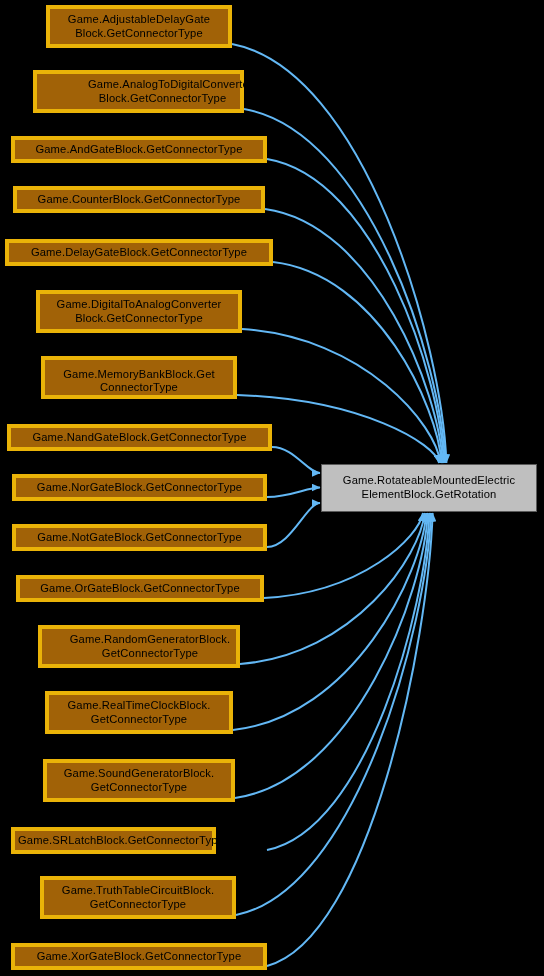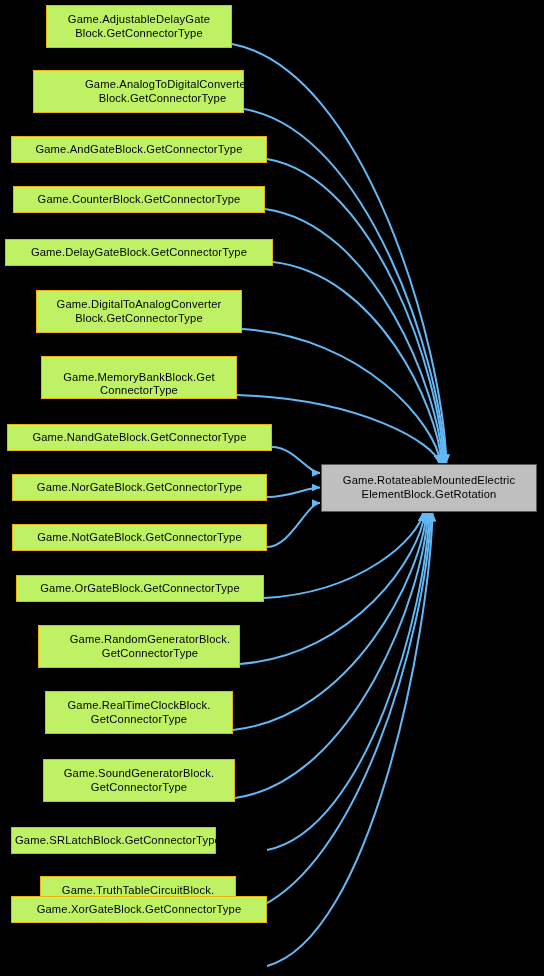--- a/index.html
+++ b/index.html
@@ -18,22 +18,22 @@
   #edges {
     position: absolute;
     left: 0;
     top: 0;
     width: 544px;
     height: 976px;
   }
   .node {
     position: absolute;
     box-sizing: border-box;
-    background: #bef264;
-    border: 1px solid #eab308;
+    background: #a16207;
+    border: 4px solid #eab308;
     color: #000000;
     font-size: 11.2px;
     line-height: 13.6px;
     letter-spacing: 0.15px;
     display: flex;
     align-items: center;
     justify-content: center;
     text-align: center;
     white-space: pre-line;
     z-index: 2;
@@ -98,17 +98,17 @@
       <div class="node" style="left: 16px; top: 575px; width: 248px; height: 27px;"><span class="node-label">Game.OrGateBlock.GetConnectorType</span></div>
       <div class="node" style="left: 38px; top: 625px; width: 202px; height: 43px; padding-left: 22px;"><span class="node-label">Game.RandomGeneratorBlock.
 GetConnectorType</span></div>
       <div class="node" style="left: 45px; top: 691px; width: 188px; height: 43px;"><span class="node-label">Game.RealTimeClockBlock.
 GetConnectorType</span></div>
       <div class="node" style="left: 43px; top: 759px; width: 192px; height: 43px;"><span class="node-label">Game.SoundGeneratorBlock.
 GetConnectorType</span></div>
       <div class="node" style="left: 11px; top: 827px; width: 205px; height: 27px;"><span class="node-label">Game.SRLatchBlock.GetConnectorType</span></div>
       <div class="node" style="left: 40px; top: 876px; width: 196px; height: 43px;"><span class="node-label">Game.TruthTableCircuitBlock.
 GetConnectorType</span></div>
-      <div class="node" style="left: 11px; top: 896px; width: 256px; height: 27px;"><span class="node-label">Game.XorGateBlock.GetConnectorType</span></div>
+      <div class="node" style="left: 11px; top: 943px; width: 256px; height: 27px;"><span class="node-label">Game.XorGateBlock.GetConnectorType</span></div>
       <div class="node target" style="left: 321px; top: 464px; width: 216px; height: 48px;"><span class="node-label">Game.RotateableMountedElectric
 ElementBlock.GetRotation</span></div>
     </div>
 </div>
 
 </body></html>

